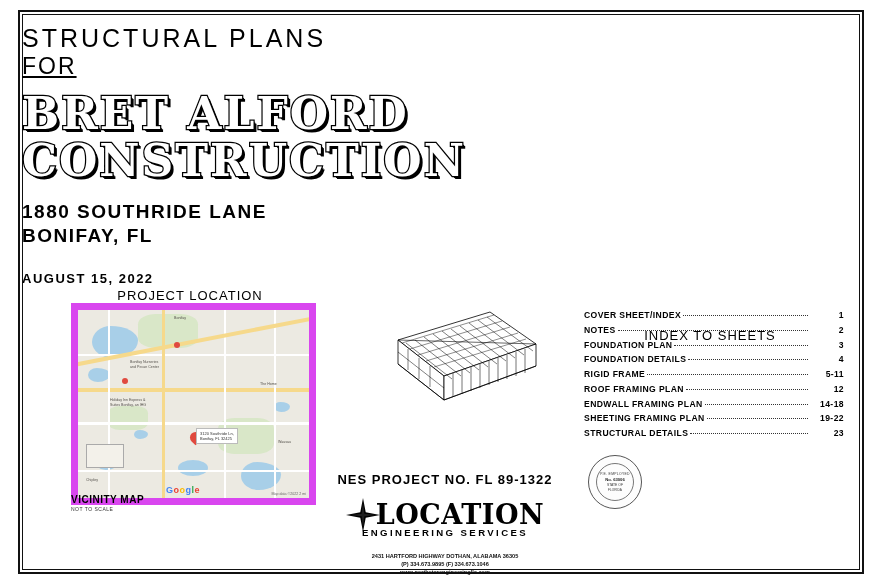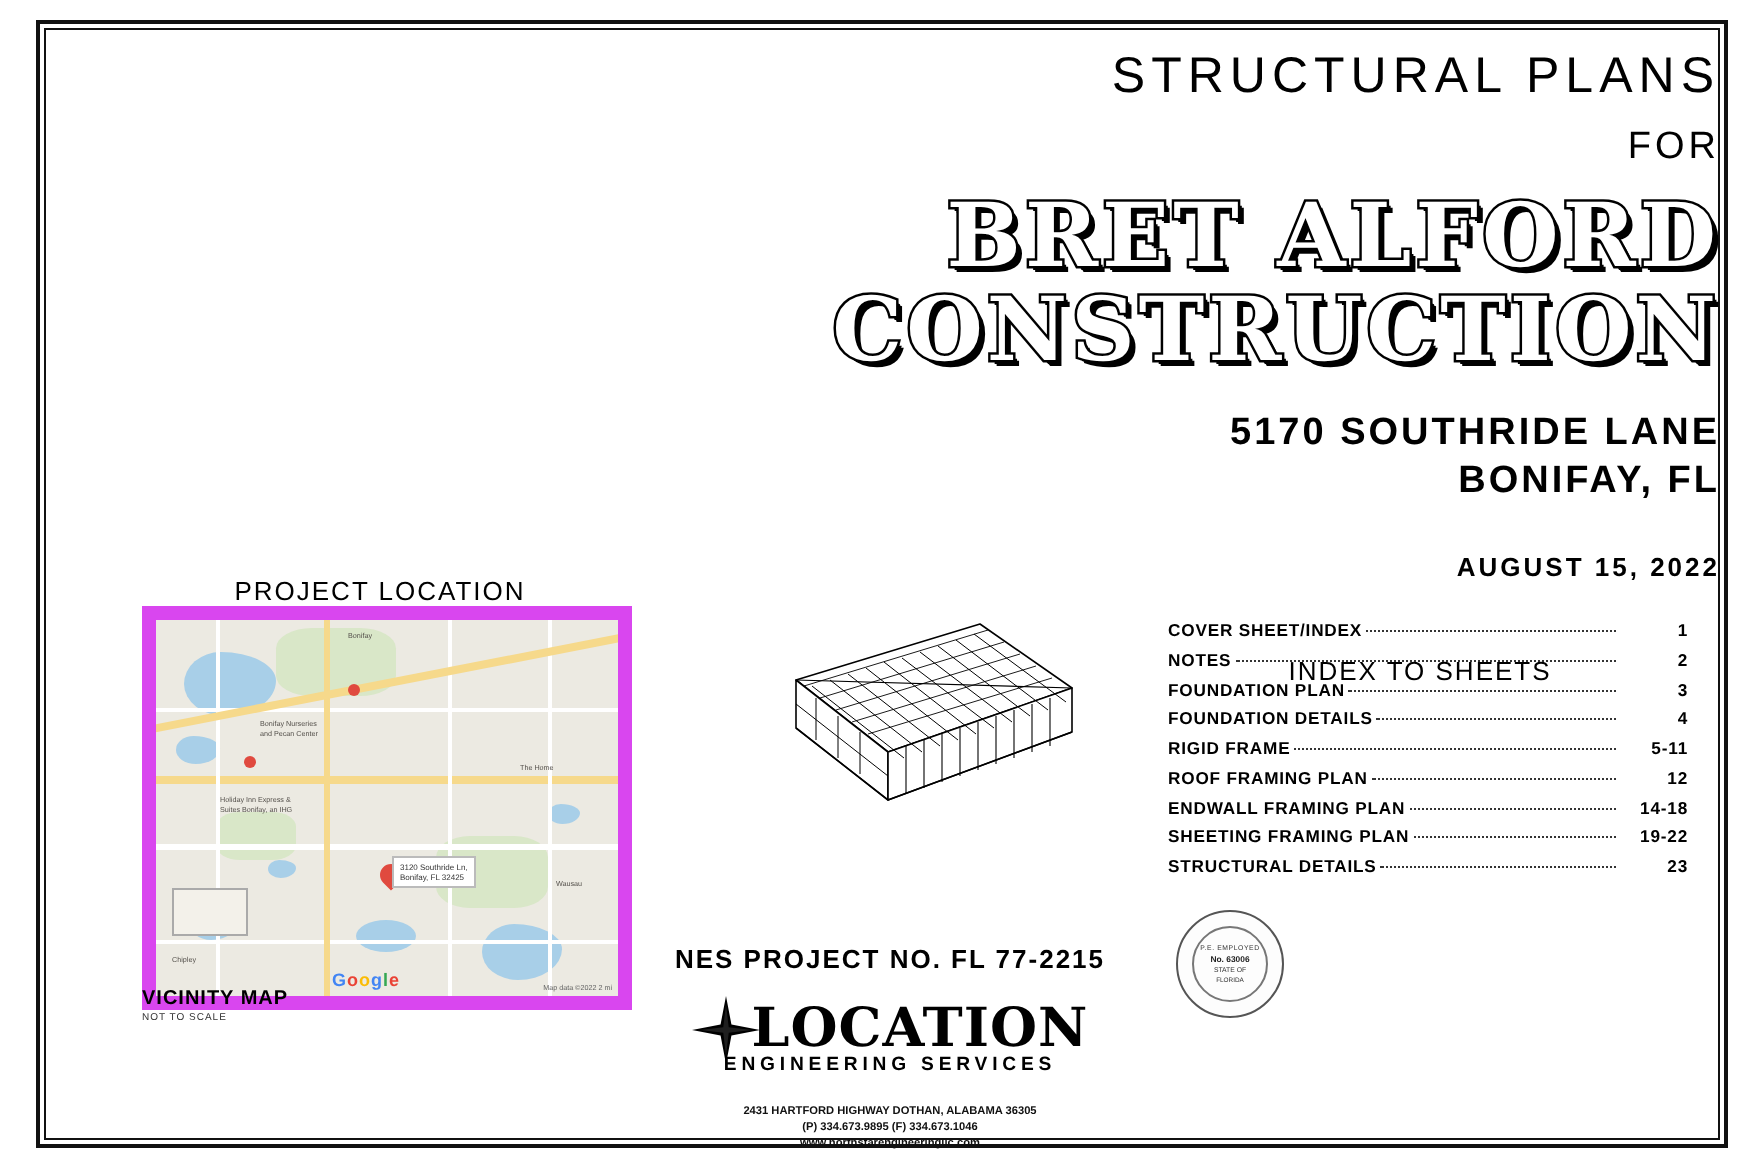--- a/index.html
+++ b/index.html
@@ -38,32 +38,32 @@
     border: 1px solid #111;
     box-sizing: border-box;
   }
 
   
   .title-area {
     position: absolute;
     left: 22px;
     top: 24px;
     width: 838px;
-    text-align: right;
+    text-align: left;
   }
   .t-structural {
     font-size: 25px;
     letter-spacing: 3px;
     font-weight: 400;
     line-height: 1.15;
   }
   .t-for {
-    font-size: 19px;
+    font-size: 23px;
     letter-spacing: 2px;
-    margin-top: 10px;
+    text-decoration: underline;
   }
   .t-company {
     margin-top: 12px;
     font-family: "DejaVu Serif", serif;
     font-weight: bold;
     font-size: 44px;
     letter-spacing: 2px;
     line-height: 1.02;
     color: #ffffff;
     -webkit-text-stroke: 2.5px #000;
@@ -371,21 +371,21 @@
   <div class="border-inner"></div>
 
   <div class="title-area">
     <div class="t-structural">STRUCTURAL PLANS</div>
     <div class="t-for">FOR</div>
     <div class="t-company">
       <span>BRET ALFORD</span>
       <span class="line2">CONSTRUCTION</span>
     </div>
     <div class="t-address">
-      <div>5170 SOUTHRIDE LANE</div>
+      <div>1880 SOUTHRIDE LANE</div>
       <div>BONIFAY, FL</div>
     </div>
     <div class="t-date">AUGUST 15, 2022</div>
   </div>
 
   <div class="sec-head" id="project-location-head">PROJECT LOCATION</div>
 
   <div class="map-wrap">
     <div class="map-bg"></div>
 
@@ -542,21 +542,21 @@
       <span class="dots"></span>
       <span class="page">19-22</span>
     </div>
     <div class="index-row">
       <span class="label">STRUCTURAL DETAILS</span>
       <span class="dots"></span>
       <span class="page">23</span>
     </div>
   </div>
 
-  <div class="proj-no">NES PROJECT NO. FL 77-2215</div>
+  <div class="proj-no">NES PROJECT NO. FL 89-1322</div>
 
   <div class="seal">
     <div class="seal-inner">
       <div class="seal-t1">P.E. EMPLOYED</div>
       <div class="seal-t2">No. 63006</div>
       <div class="seal-t3">STATE OF</div>
       <div class="seal-t4">FLORIDA</div>
     </div>
   </div>
 

